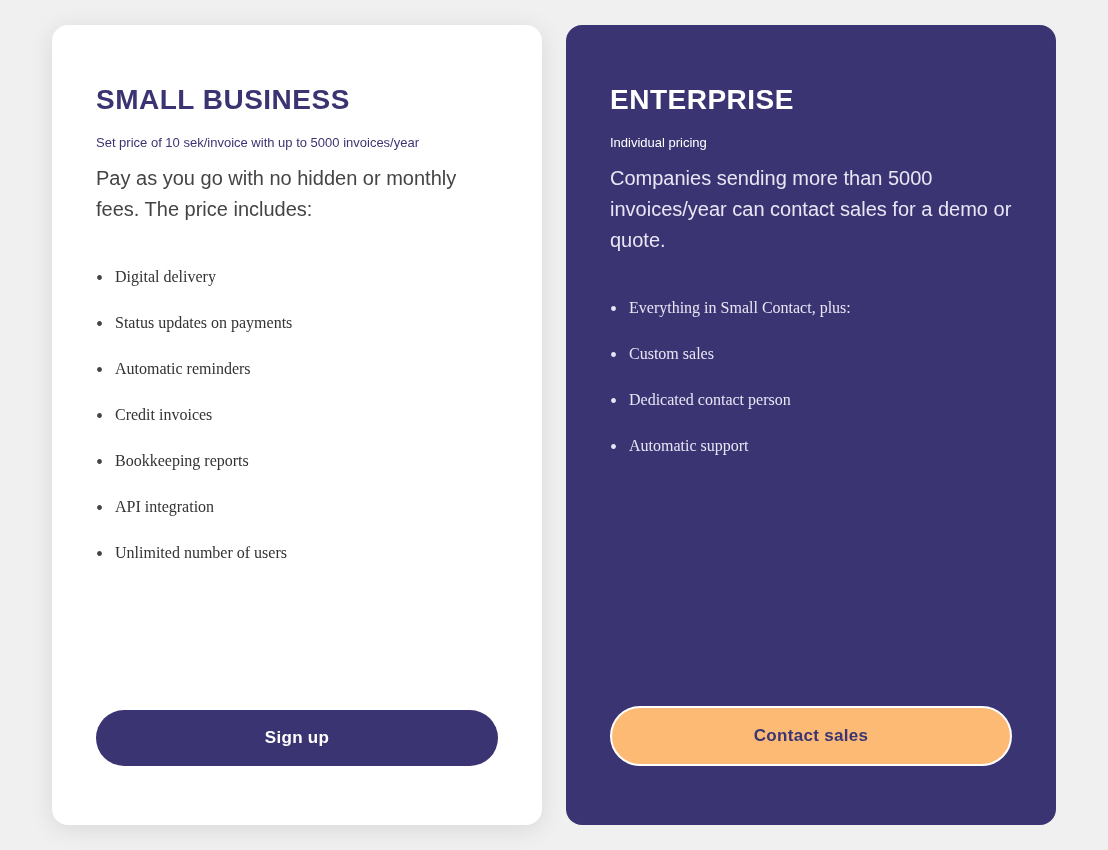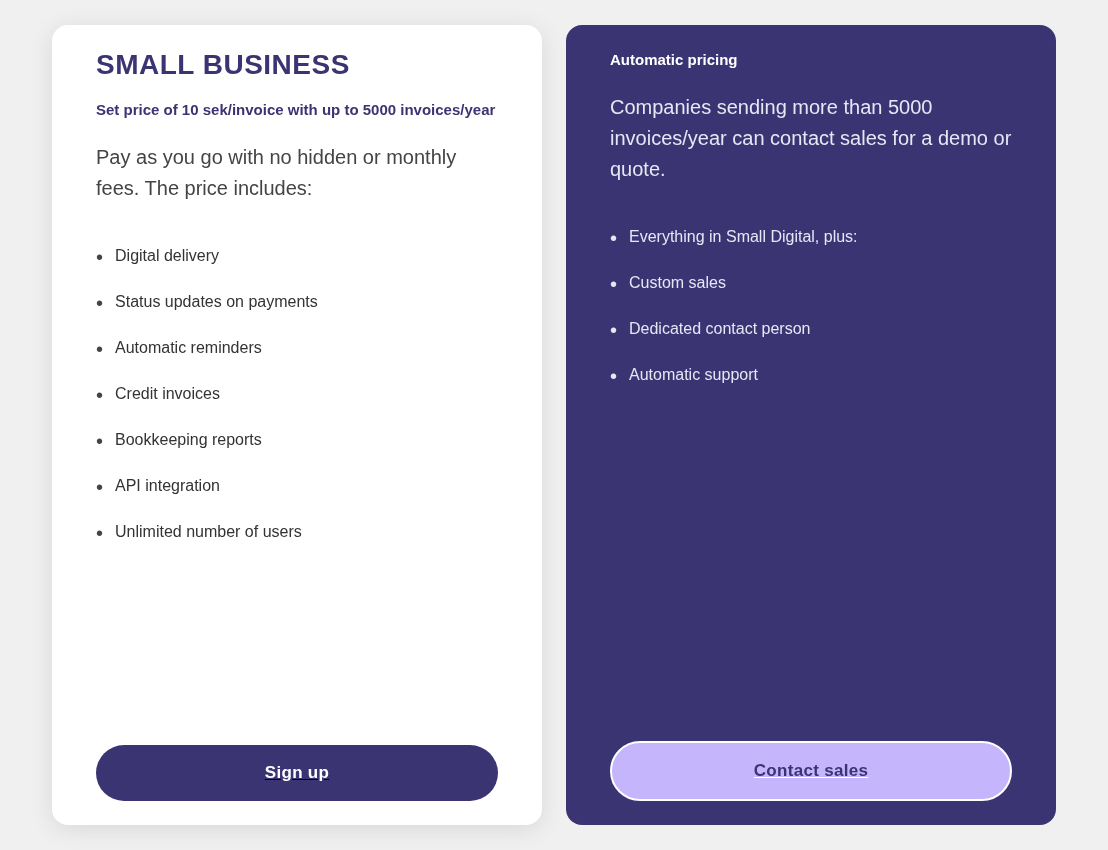--- a/index.html
+++ b/index.html
@@ -23,21 +23,21 @@
       display: flex;
       gap: 24px;
       align-items: flex-start;
       justify-content: center;
       width: 100%;
       max-width: 1060px;
     }
 
     .card {
       border-radius: 16px;
-      padding: 24px 44px;
+      padding: 59px 44px;
       flex: 1;
       max-width: 490px;
       min-height: 800px;
       display: flex;
       flex-direction: column;
     }
 
     .card-light {
       background: #ffffff;
       box-shadow: 0 4px 24px rgba(0,0,0,0.10);
@@ -57,23 +57,23 @@
 
     .card-light .card-title {
       color: #3b3472;
     }
 
     .card-dark .card-title {
       color: #ffffff;
     }
 
     .card-subtitle {
-      font-size: 15px;
-      font-weight: 700;
-      margin-bottom: 22px;
+      font-size: 13px;
+      font-weight: 400;
+      margin-bottom: 11px;
       line-height: 1.4;
     }
 
     .card-light .card-subtitle {
       color: #3b3472;
     }
 
     .card-dark .card-subtitle {
       color: #ffffff;
     }
@@ -90,20 +90,21 @@
 
     .card-dark .card-description {
       color: #e8e6f5;
     }
 
     .features-list {
       list-style: none;
       margin-top: 32px;
       margin-bottom: 0;
       flex: 1;
+      font-family: Liberation Serif, serif;
     }
 
     .features-list li {
       font-size: 16px;
       line-height: 1.5;
       margin-bottom: 20px;
       display: flex;
       align-items: flex-start;
       gap: 12px;
     }
@@ -126,21 +127,20 @@
     .card-dark .features-list li {
       color: #e8e6f5;
     }
 
     .card-dark .features-list li::before {
       color: #e8e6f5;
     }
 
     .card-footer {
       margin-top: 20px;
-      text-decoration: underline;
     }
 
     .btn {
       display: block;
       width: 100%;
       padding: 18px;
       border-radius: 50px;
       font-size: 17px;
       font-weight: 700;
       cursor: pointer;
@@ -148,21 +148,21 @@
       border: none;
       letter-spacing: 0.3px;
     }
 
     .btn-primary {
       background: #3b3472;
       color: #ffffff;
     }
 
     .btn-secondary {
-      background: #c4b5fd;
+      background: #fdba74;
       color: #3b3472;
       border: 2px solid #ffffff;
     }
 
     .spacer {
       flex: 1;
     }
   </style>
 </head>
 <body>
@@ -197,26 +197,27 @@
         <span>Unlimited number of users</span>
       </li>
     </ul>
 
     <div class="card-footer">
       <button class="btn btn-primary">Sign up</button>
     </div>
   </div>
 
   <div class="card card-dark">
-    <p class="card-subtitle">Automatic pricing</p>
+    <h2 class="card-title">ENTERPRISE</h2>
+    <p class="card-subtitle">Individual pricing</p>
     <p class="card-description">Companies sending more than 5000 invoices/year can contact sales for a demo or quote.</p>
 
     <ul class="features-list">
       <li>
-        <span>Everything in Small Digital, plus:</span>
+        <span>Everything in Small Contact, plus:</span>
       </li>
       <li>
         <span>Custom sales</span>
       </li>
       <li>
         <span>Dedicated contact person</span>
       </li>
       <li>
         <span>Automatic support</span>
       </li>

